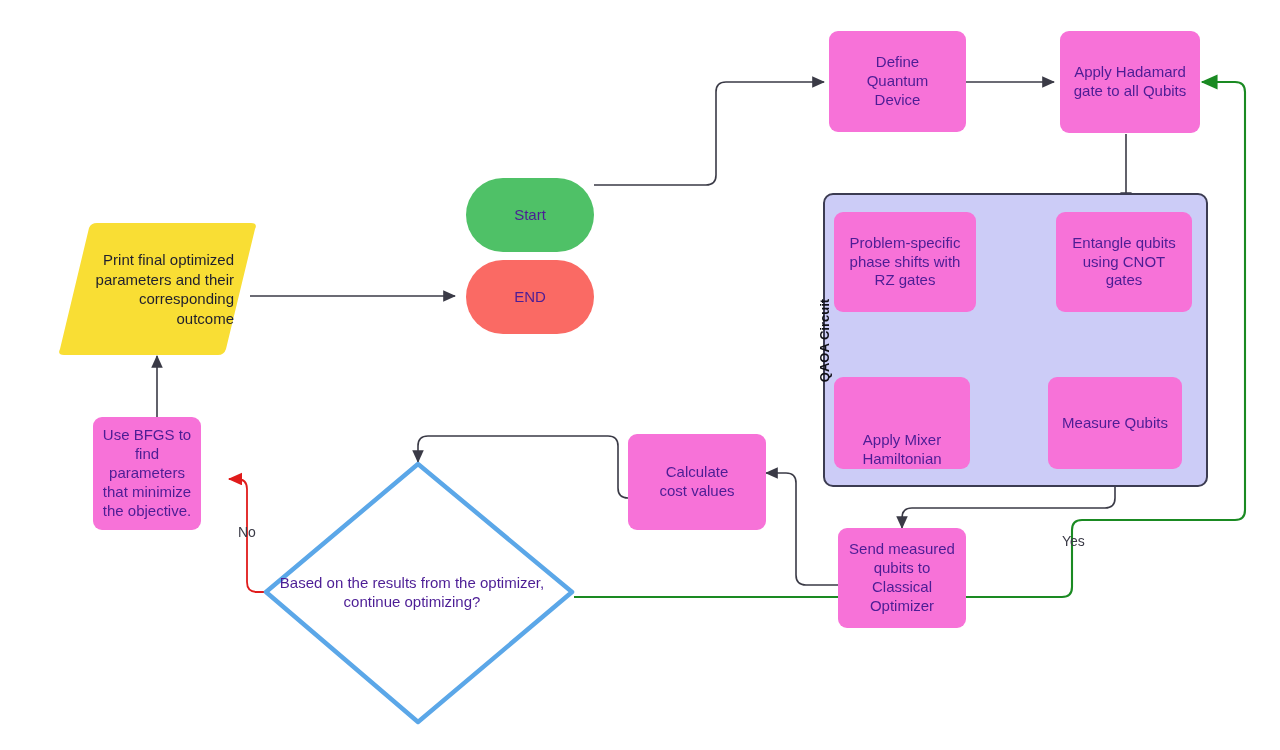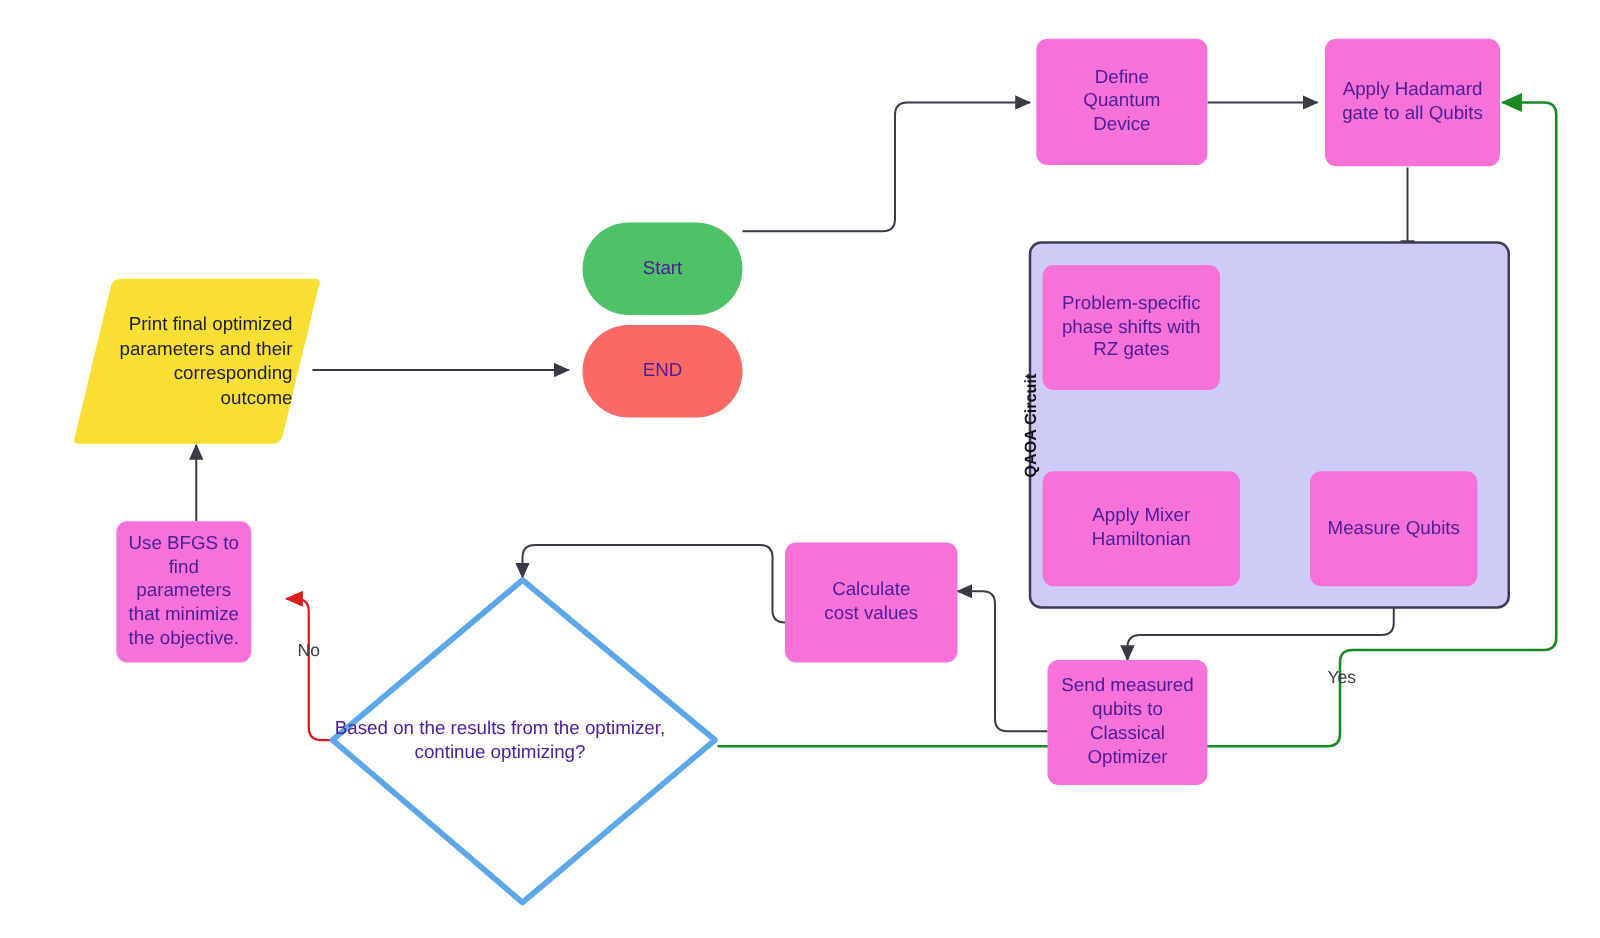--- a/index.html
+++ b/index.html
@@ -153,52 +153,55 @@
   </div>
 
   <div class="node proc" style="left:829px; top:31px; width:137px; height:101px; padding:0 14px;">
     <span>Define Quantum Device</span>
   </div>
 
   <div class="node proc" style="left:1060px; top:31px; width:140px; height:102px; padding:0 10px;">
     <span>Apply Hadamard gate to all Qubits</span>
   </div>
 
+  <div class="node proc" style="left:1056px; top:212px; width:136px; height:100px; padding:0 8px;">
+    <span>Entangle qubits using CNOT gates</span>
+  </div>
 
   <div class="node proc" style="left:834px; top:212px; width:142px; height:100px; padding:0 4px;">
     <span>Problem-specific phase shifts with RZ gates</span>
   </div>
 
-  <div class="node proc" style="left:834px; top:377px; width:158px; height:92px; padding:0 8px;">
+  <div class="node proc" style="left:834px; top:377px; width:136px; height:92px; padding:0 8px;align-items:flex-end;">
     <span>Apply Mixer Hamiltonian</span>
   </div>
 
   <div class="node proc" style="left:1048px; top:377px; width:134px; height:92px; padding:0 8px;">
     <span>Measure Qubits</span>
   </div>
 
   <div class="node proc" style="left:838px; top:528px; width:128px; height:100px; padding:16px 8px;">
     <span>Send measured qubits to Classical Optimizer</span>
   </div>
 
   <div class="node proc" style="left:628px; top:434px; width:138px; height:96px; padding:0 24px;">
     <span>Calculate cost values</span>
   </div>
 
-  <div class="node" style="left:254px; top:560px; width:292px; height:66px; background:transparent; z-index:4;justify-content:center;">
+  <div class="node" style="left:266px; top:560px; width:292px; height:66px; background:transparent; z-index:4;justify-content:center;">
     <span>Based on the results from the optimizer, continue optimizing?</span>
   </div>
 
   <div class="node proc" style="left:93px; top:417px; width:108px; height:113px; padding:0 8px;">
     <span>Use BFGS to find parameters that minimize the objective.</span>
   </div>
 
   <div class="para-wrap" style="left:55px; top:222px; width:205px; height:134px;">
     <svg class="para-shape" viewBox="0 0 205 134" preserveAspectRatio="none">
       <path d="M 34,6 Q 36,1 42,1 L 196,1 Q 203,1 200,7 L 171,127 Q 169,133 163,133 L 9,133 Q 2,133 5,127 Z" fill="#f9de34"></path>
     </svg>
     <div class="para-text">Print final optimized parameters and their corresponding outcome</div>
   </div>
 
-  <div class="edge-label" style="left:238px; top:512px;">No</div>
+  <div class="edge-label" style="left:238px; top:524px;">No</div>
   <div class="edge-label" style="left:1062px; top:533px;">Yes</div>
 
 </div>
 
 </body></html>

